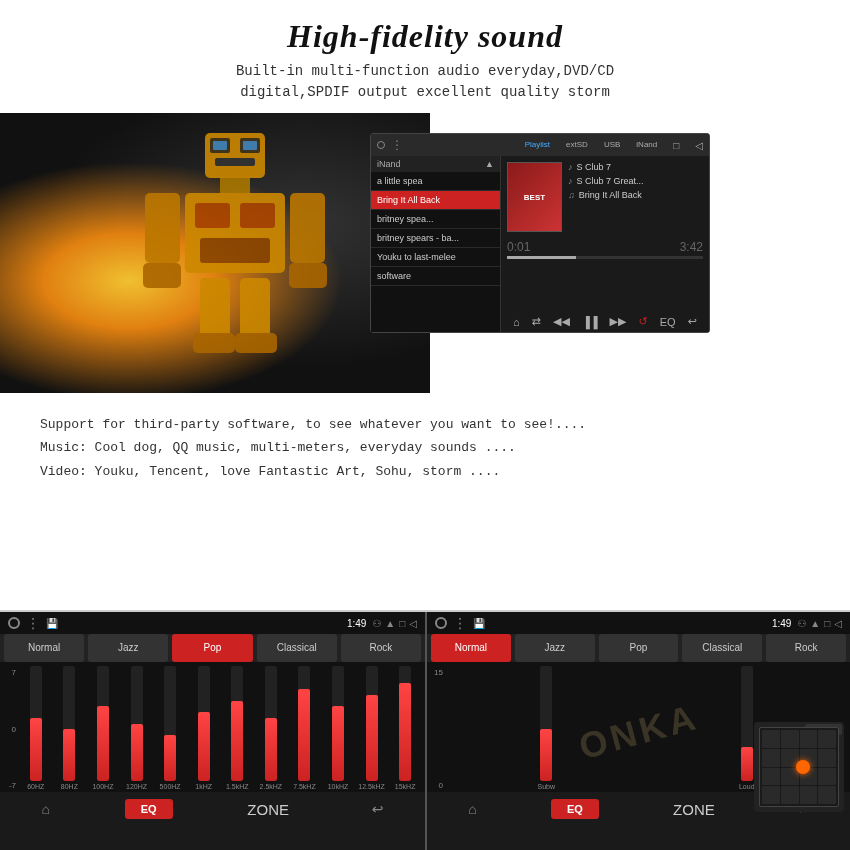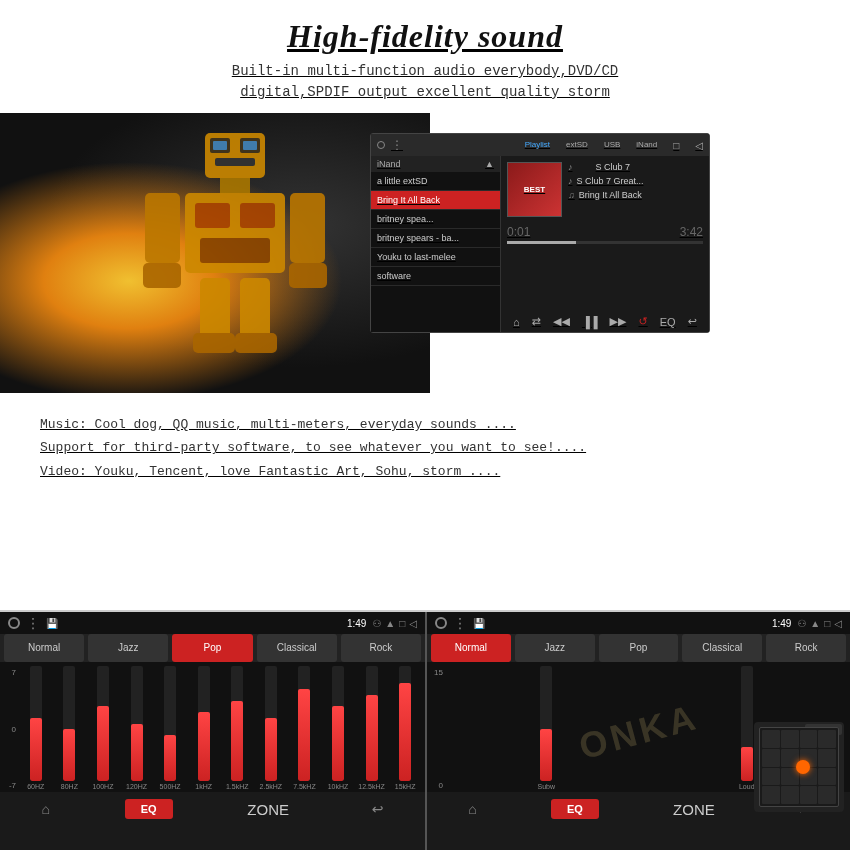--- a/index.html
+++ b/index.html
@@ -10,21 +10,20 @@
       font-family: Arial, sans-serif;
       overflow: hidden;
     }
 
     
     .top-section {
       width: 850px;
       height: 610px;
       background: #fff;
       position: relative;
-      text-decoration: underline;
     }
 
     .title-area {
       text-align: center;
       padding-top: 18px;
     }
     .main-title {
       font-size: 32px;
       font-weight: bold;
       font-style: italic;
@@ -126,21 +125,21 @@
       background: #1a1a1a;
       display: flex;
       flex-direction: column;
     }
     .player-album-area {
       display: flex;
       padding: 6px;
       gap: 6px;
     }
     .album-art {
-      width: 55px; height: 55px;
+      width: 55px; height: 70px;
       background: linear-gradient(135deg, #8B1a1a, #cc3333);
       border: 1px solid #555;
       flex-shrink: 0;
       display: flex;
       align-items: center;
       justify-content: center;
       font-size: 8px;
       color: #fff;
       font-weight: bold;
     }
@@ -438,21 +437,21 @@
       opacity: 0.9;
     }
   </style>
 </head>
 <body>
 
 <div class="top-section">
   <div class="title-area">
     <div class="main-title">High-fidelity sound</div>
     <div class="subtitle">
-      <span>Built-in multi-function audio everybody,DVD/CD</span><br>
+      <span>Built-in multi-function audio everyday,DVD/CD</span><br>
       <span>digital,SPDIF output excellent quality storm</span>
     </div>
   </div>
 
   <div class="content-area">
 
     <div class="robot-area">
       <div class="robot-bg">
 
         <svg class="robot-body-svg" width="200" height="250" viewBox="0 0 200 250">
@@ -499,34 +498,34 @@
           <span>□</span>
           <span>◁</span>
         </div>
       </div>
       <div class="player-body">
         <div class="player-left">
           <div class="player-list-header">
             <span>iNand</span>
             <span>▲</span>
           </div>
-          <div class="player-list-item">a little extSD</div>
+          <div class="player-list-item">a little spea</div>
           <div class="player-list-item active">Bring It All Back</div>
           <div class="player-list-item">britney spea...</div>
           <div class="player-list-item">britney spears - ba...</div>
           <div class="player-list-item">Youku to last-melee</div>
           <div class="player-list-item">software</div>
         </div>
         <div class="player-right">
           <div class="player-album-area">
             <div class="album-art">BEST</div>
             <div class="track-info">
               <div class="track-info-row">
                 <span class="track-icon">♪</span>
-                <span style="font-size:9px;color:#ccc;margin-left:19px;">S Club 7</span>
+                <span style="font-size:9px;color:#ccc;">S Club 7</span>
               </div>
               <div class="track-info-row">
                 <span class="track-icon">♪</span>
                 <span style="font-size:9px;color:#ccc;">S Club 7 Great...</span>
               </div>
               <div class="track-info-row">
                 <span class="track-icon">♫</span>
                 <span style="font-size:9px;color:#ccc;">Bring It All Back</span>
               </div>
             </div>
@@ -547,22 +546,22 @@
             <span class="player-control-btn active">↺</span>
             <span class="player-control-btn">EQ</span>
             <span class="player-control-btn">↩</span>
           </div>
         </div>
       </div>
     </div>
   </div>
 
   <div class="description-area">
+    <div>Support for third-party software, to see whatever you want to see!....</div>
     <div>Music: Cool dog, QQ music, multi-meters, everyday sounds ....</div>
-    <div>Support for third-party software, to see whatever you want to see!....</div>
     <div>Video: Youku, Tencent, love Fantastic Art, Sohu, storm ....</div>
   </div>
 </div>
 
 <div class="bottom-section">
 
   <div class="eq-panel">
 
     <div class="status-bar">
       <div class="status-circle"></div>

